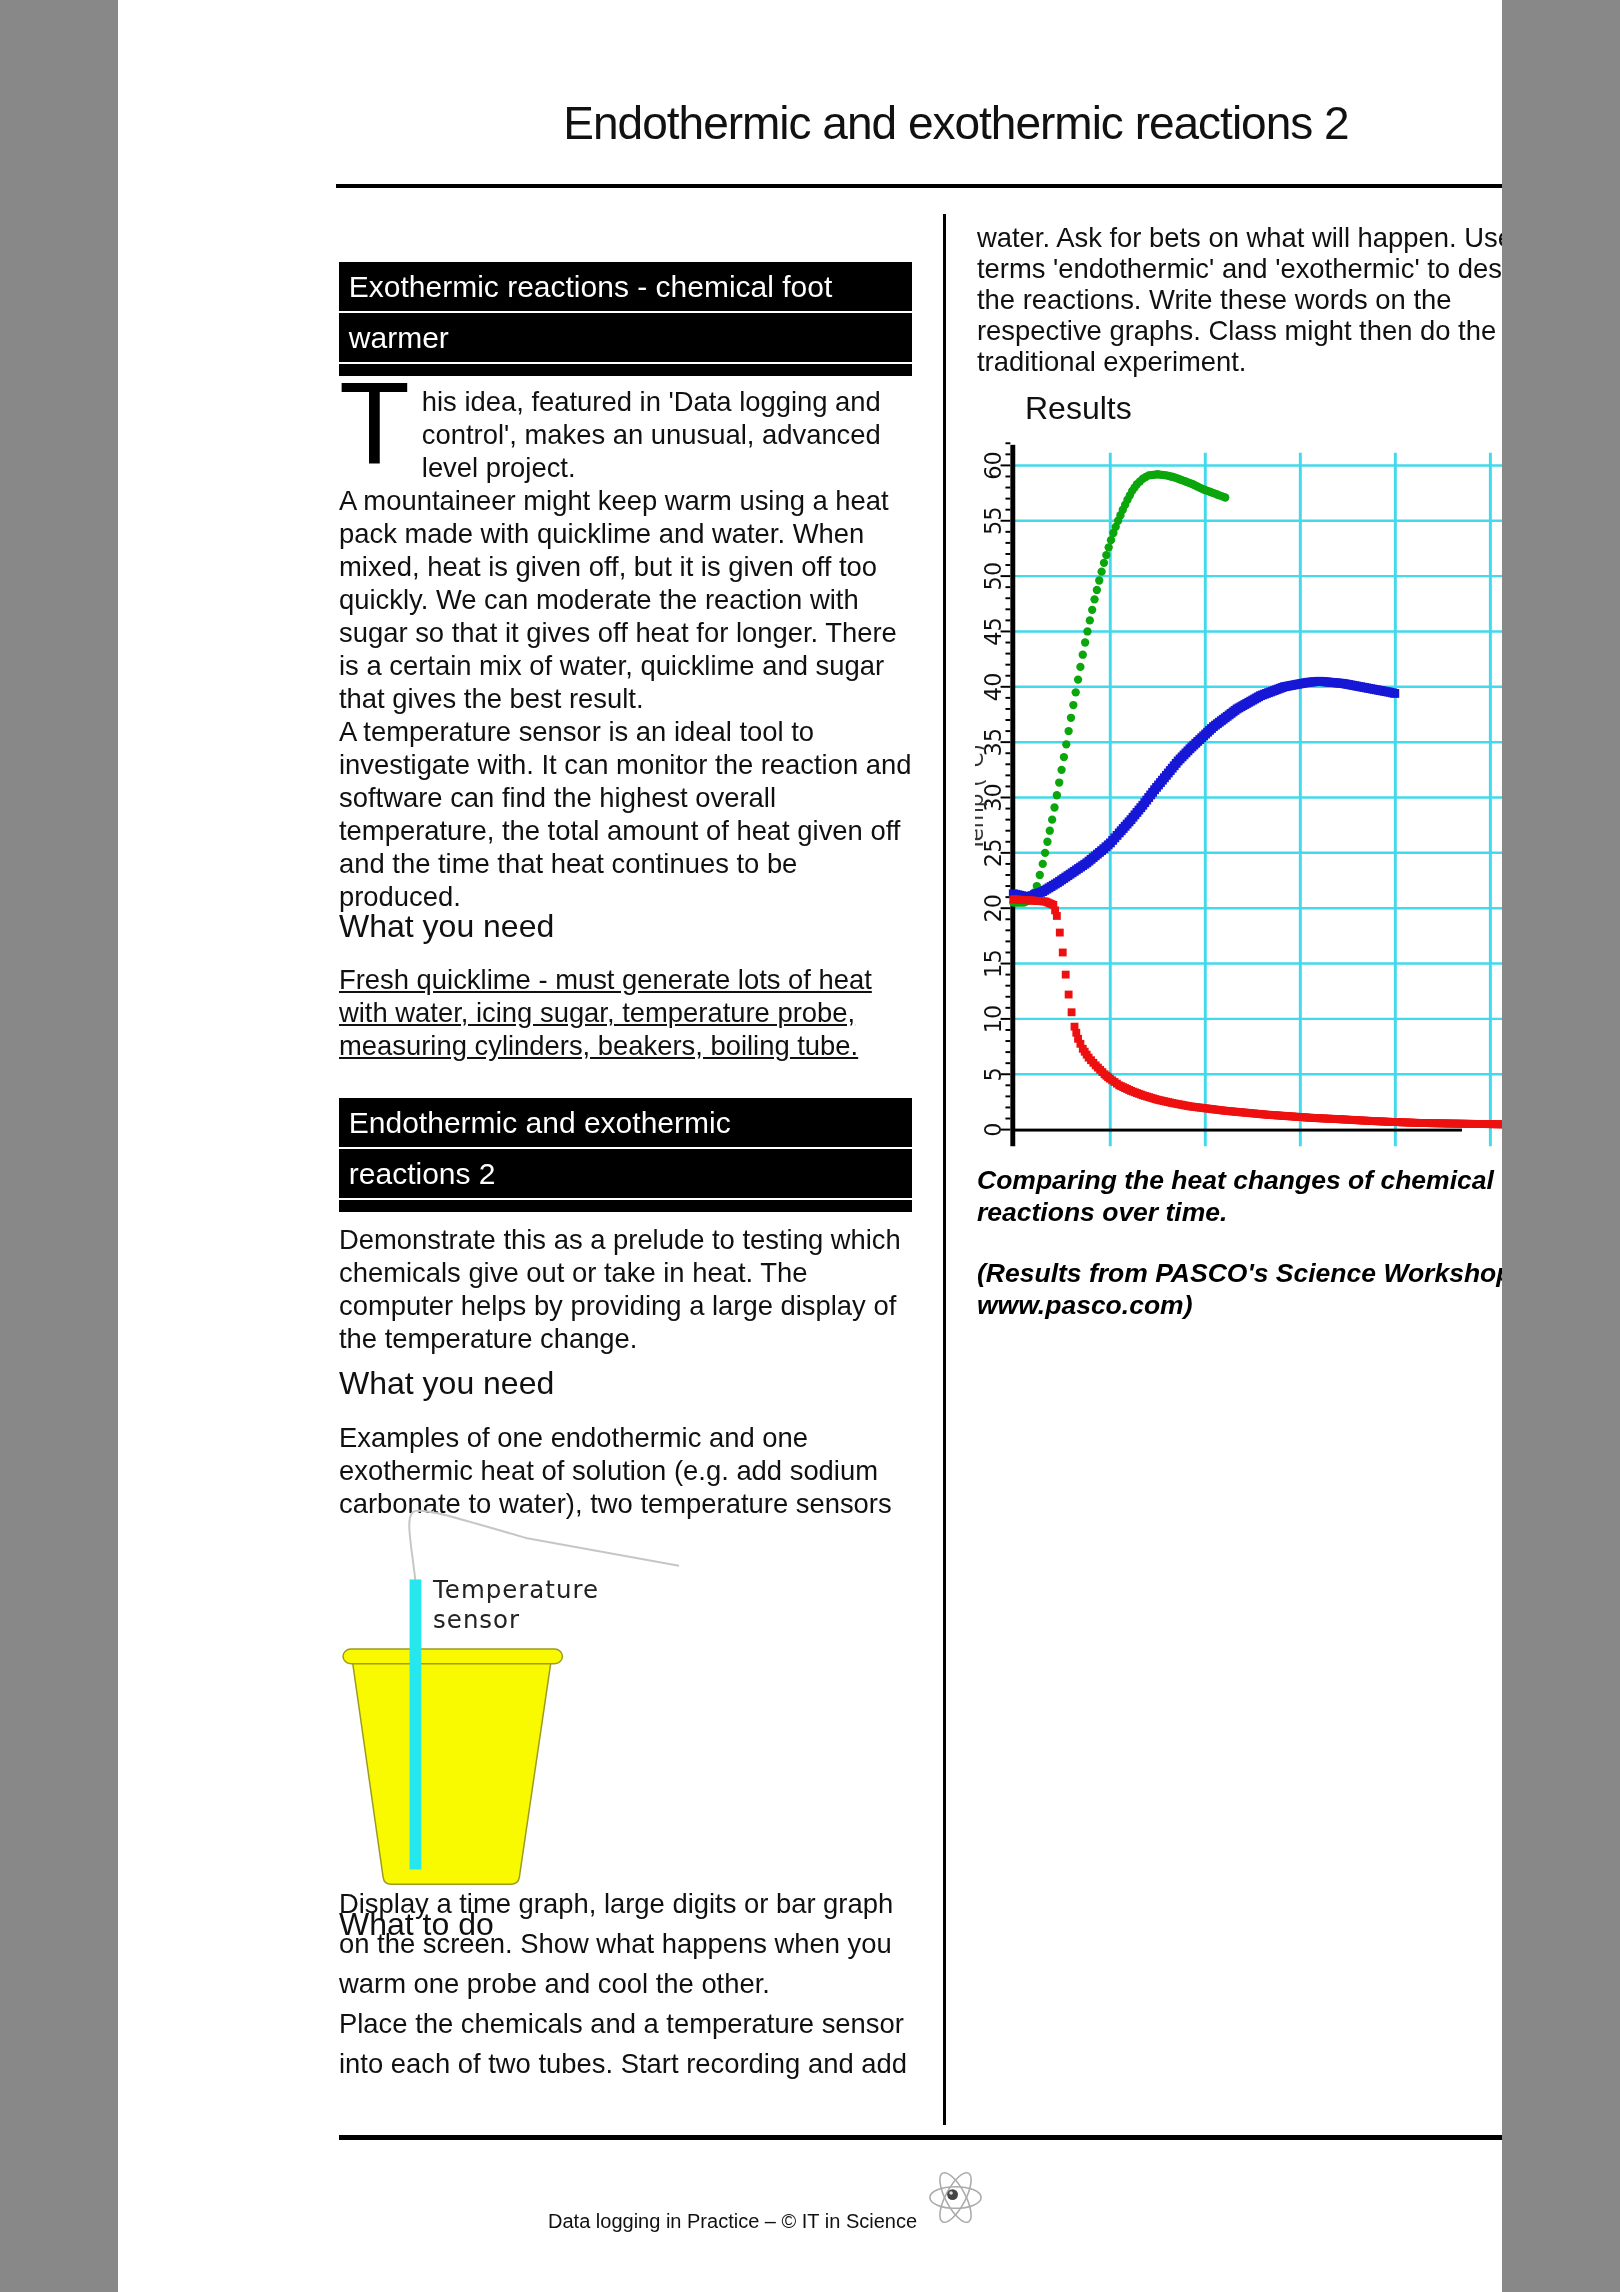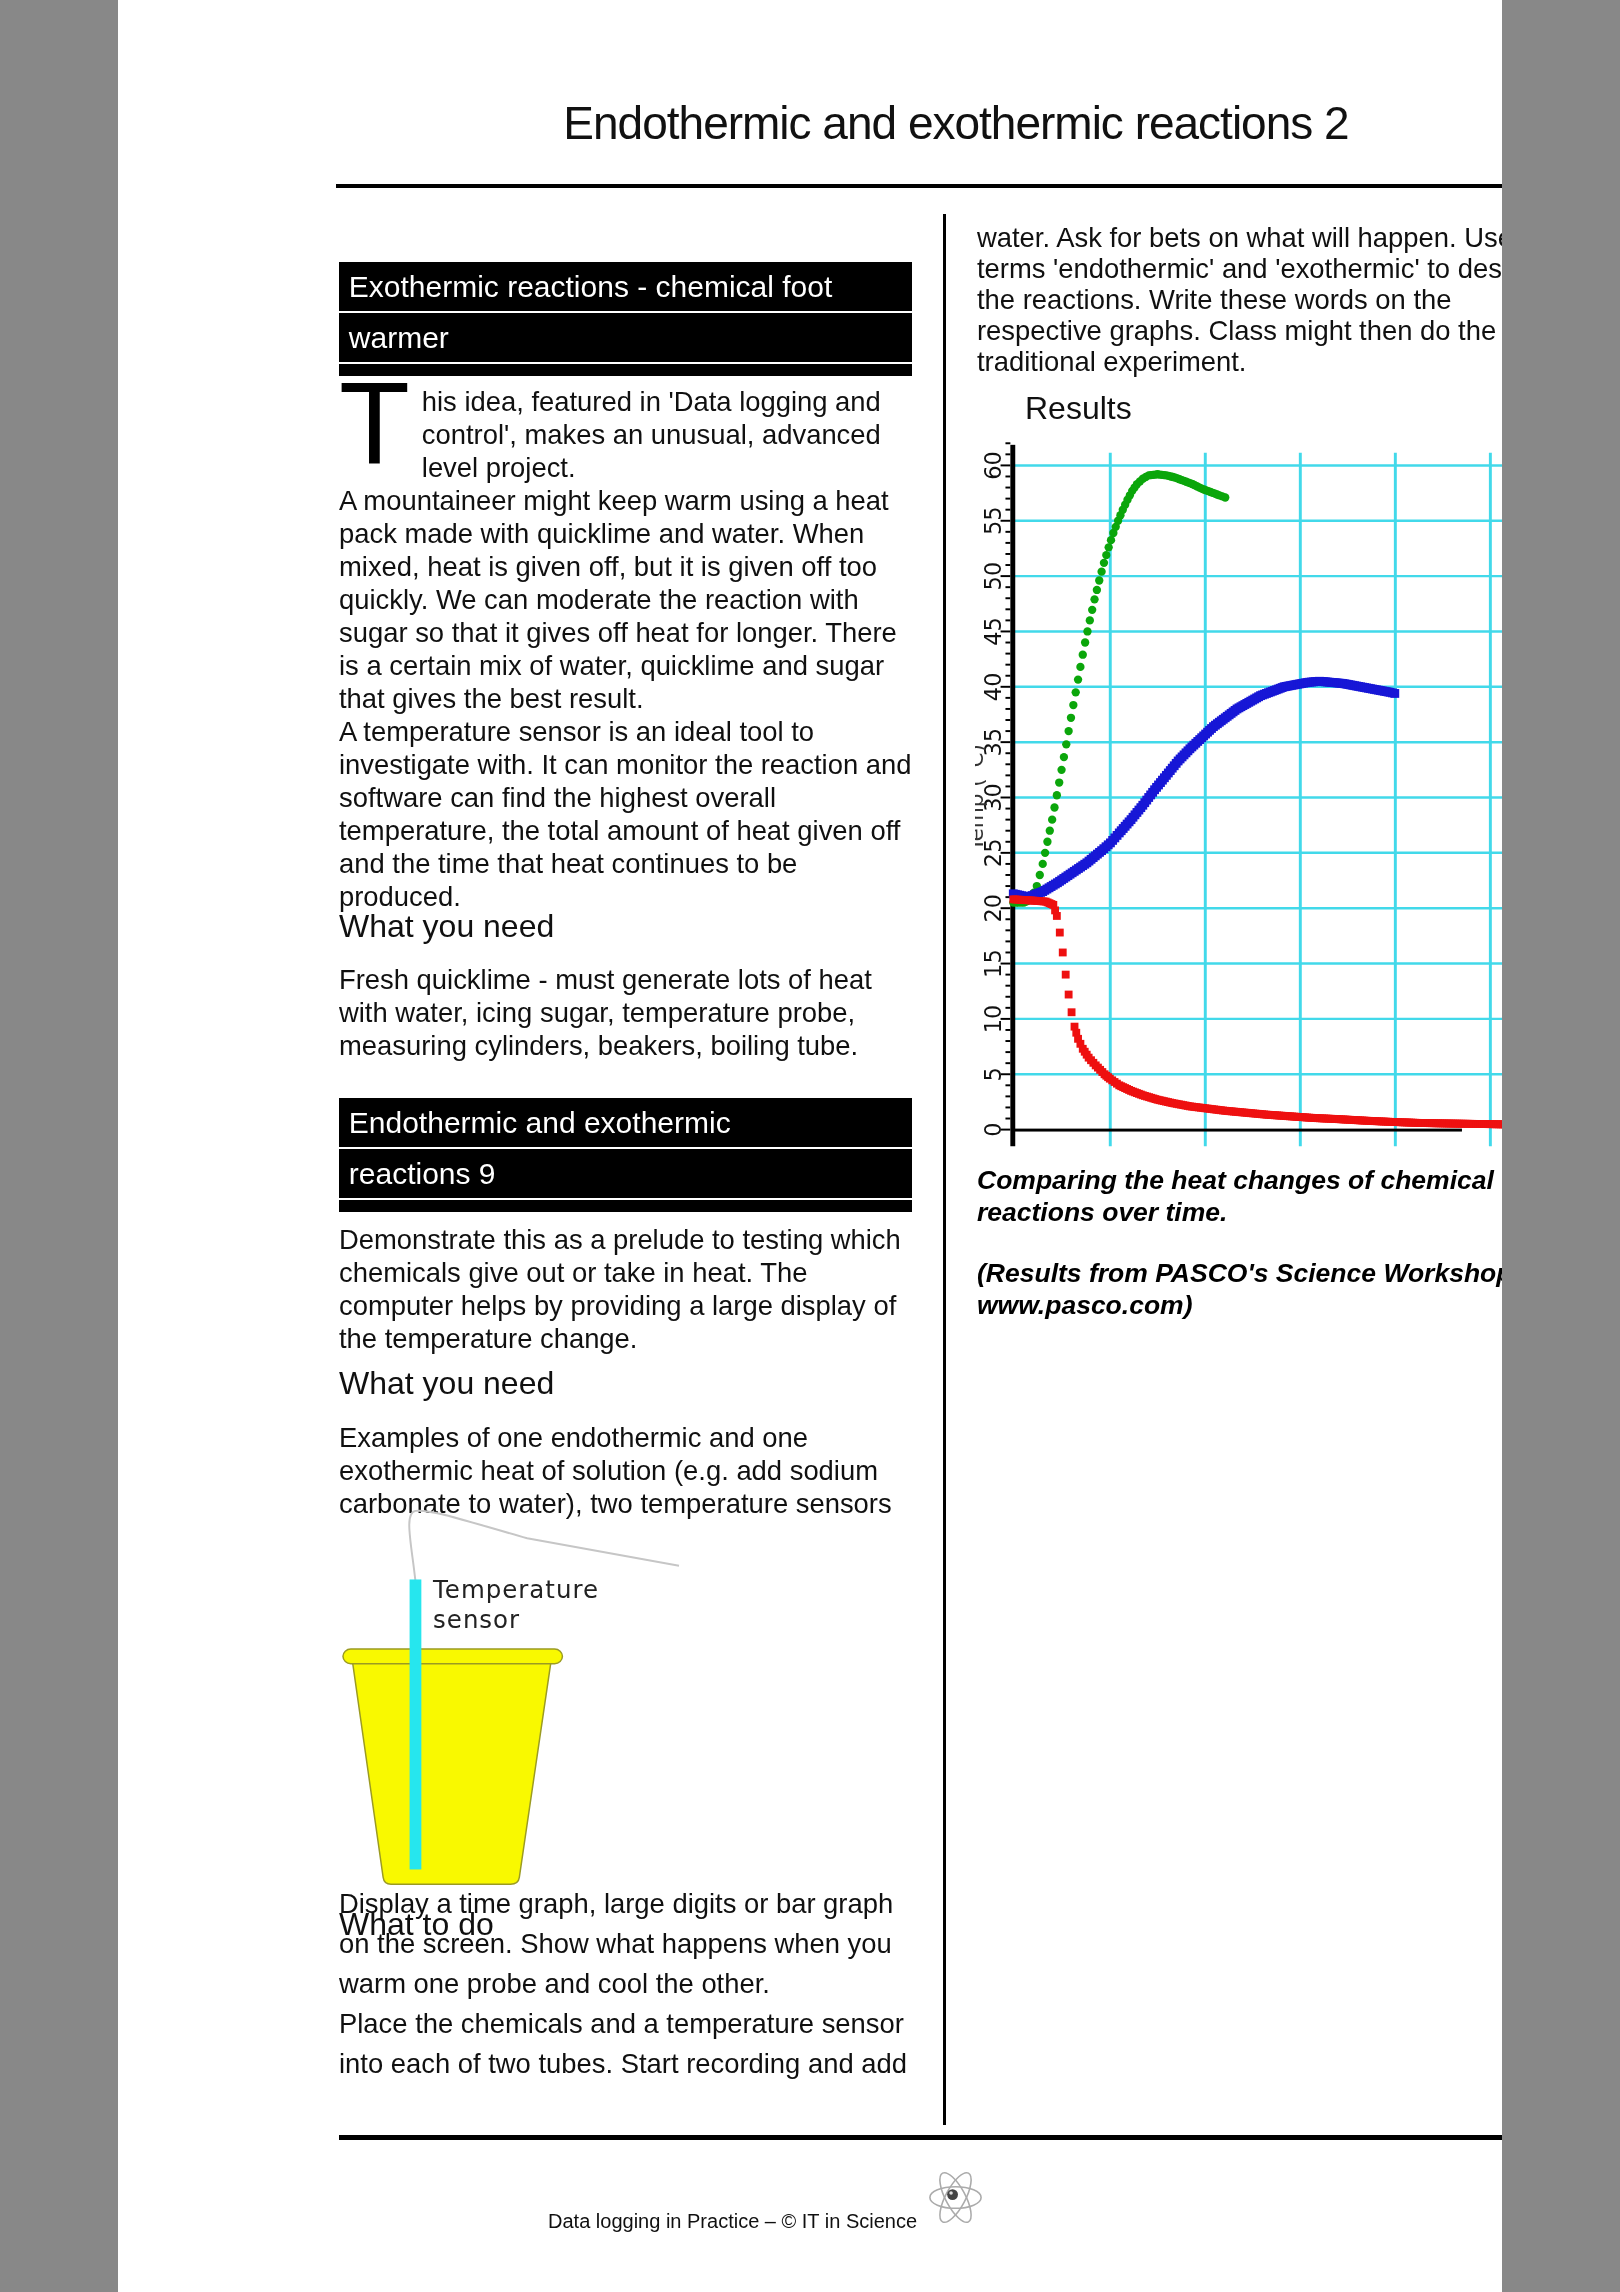--- a/index.html
+++ b/index.html
@@ -48,25 +48,25 @@
   <div class="abs body-text" style="left:221px;top:385px;width:576px;">
     <div class="dropcap">
         <span>T</span>
       </div>
     <p>his idea, featured in 'Data logging and control', makes an unusual, advanced level project.</p>
     <p>A mountaineer might keep warm using a heat pack made with quicklime and water. When mixed, heat is given off, but it is given off too quickly. We can moderate the reaction with sugar so that it gives off heat for longer. There is a certain mix of water, quicklime and sugar that gives the best result.</p>
     <p>A temperature sensor is an ideal tool to investigate with. It can monitor the reaction and software can find the highest overall temperature, the total amount of heat given off and the time that heat continues to be produced.</p>
   </div>
 
   <div class="abs section-heading" style="left:221px;top:908px;">What you need</div>
-  <div class="abs body-text" style="left:221px;top:963px;width:576px;">Fresh quicklime - must generate lots of heat with water, icing sugar, temperature probe, measuring cylinders, beakers, boiling tube.</div>
+  <div class="abs body-text" style="left:221px;top:963px;width:576px;text-decoration:underline;">Fresh quicklime - must generate lots of heat with water, icing sugar, temperature probe, measuring cylinders, beakers, boiling tube.</div>
 
   <div class="abs black-box" style="top:1098px;">
     <div class="bar">Endothermic and exothermic</div>
-    <div class="bar">reactions 9</div>
+    <div class="bar">reactions 2</div>
     <div class="bar-strip"></div>
   </div>
 
   <div class="abs body-text" style="left:221px;top:1223px;width:576px;">Demonstrate this as a prelude to testing which chemicals give out or take in heat. The computer helps by providing a large display of the temperature change.</div>
 
   <div class="abs section-heading" style="left:221px;top:1365px;">What you need</div>
   <div class="abs body-text" style="left:221px;top:1421px;width:576px;">Examples of one endothermic and one exothermic heat of solution (e.g. add sodium carbonate to water), two temperature sensors</div>
 
   <svg class="abs" style="left:221px;top:1505px;" width="392" height="387" viewBox="0 0 400 395">
     <path d="M78,78 C74,40 66,8 78,6 C92,4 122,14 192,34 L347,62" fill="none" stroke="#c6c6c6" stroke-width="2"></path>

